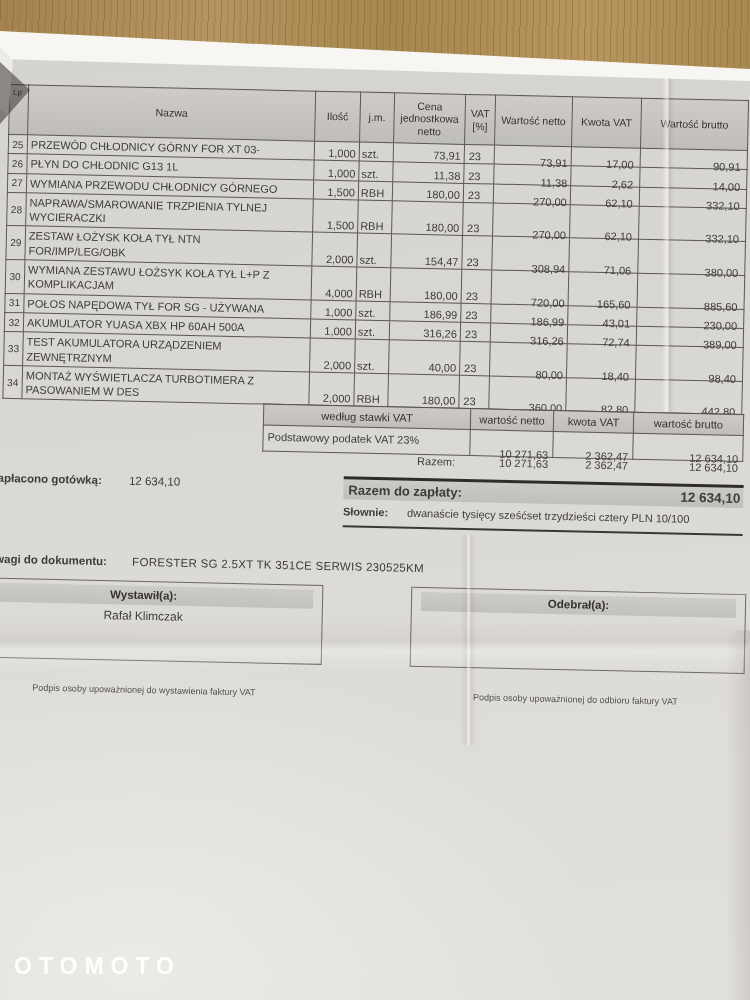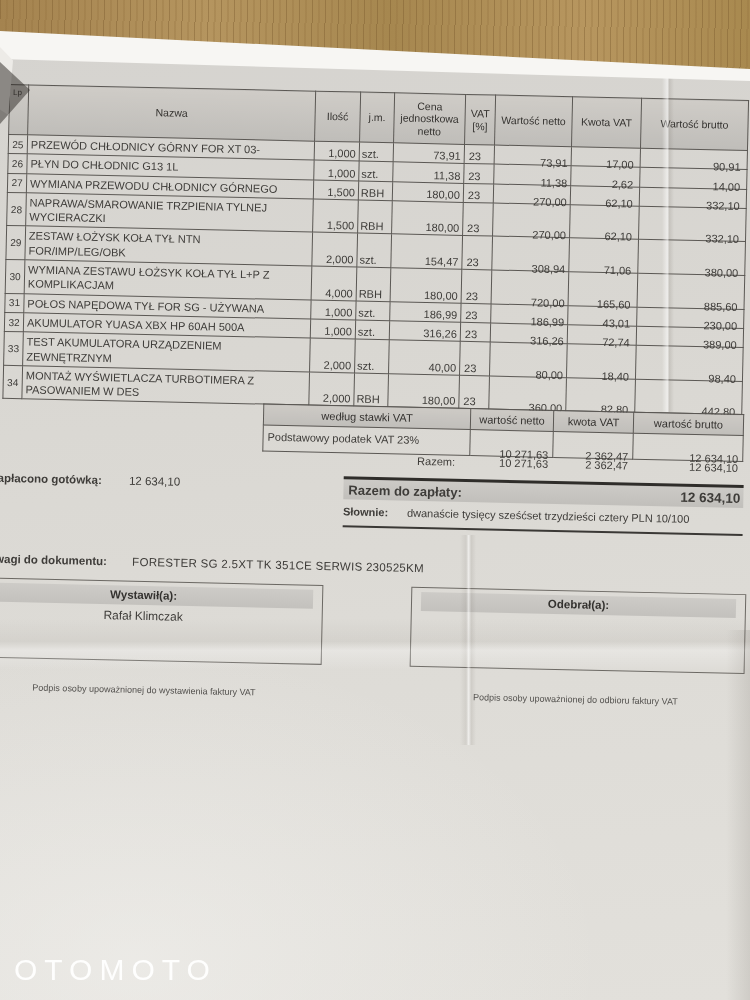--- a/index.html
+++ b/index.html
@@ -82,21 +82,21 @@
   .sig-box{position:absolute;top:586px;height:78px;border:1px solid #6b6863;}
   .sig-issuer{left:-32px;width:357px;}
   .sig-receiver{left:415px;width:333px;}
   .sig-head{margin:4px 9px 0;height:19px;background:linear-gradient(180deg,#cdcbc7,#c3c1bd);
     text-align:center;font-weight:bold;font-size:11.5px;line-height:19px;color:#34322f;}
   .sig-name{text-align:center;margin-top:4px;font-size:12px;}
   .sig-caption{position:absolute;top:690px;text-align:center;font-size:9px;color:#53514e;}
   .cap-issuer{left:-25px;width:350px;}
   .cap-receiver{left:415px;width:333px;}
   
-  .watermark{position:absolute;left:14px;top:953px;font-size:30px;font-weight:normal;
+  .watermark{position:absolute;left:14px;top:953px;font-size:23px;font-weight:bold;
     letter-spacing:7px;color:rgba(255,255,255,.93);}
 </style>
 </head>
 <body>
 
 <div class="scene">
   <div class="curl-shadow"></div>
   <div class="paper">
     <div class="doc">
 

